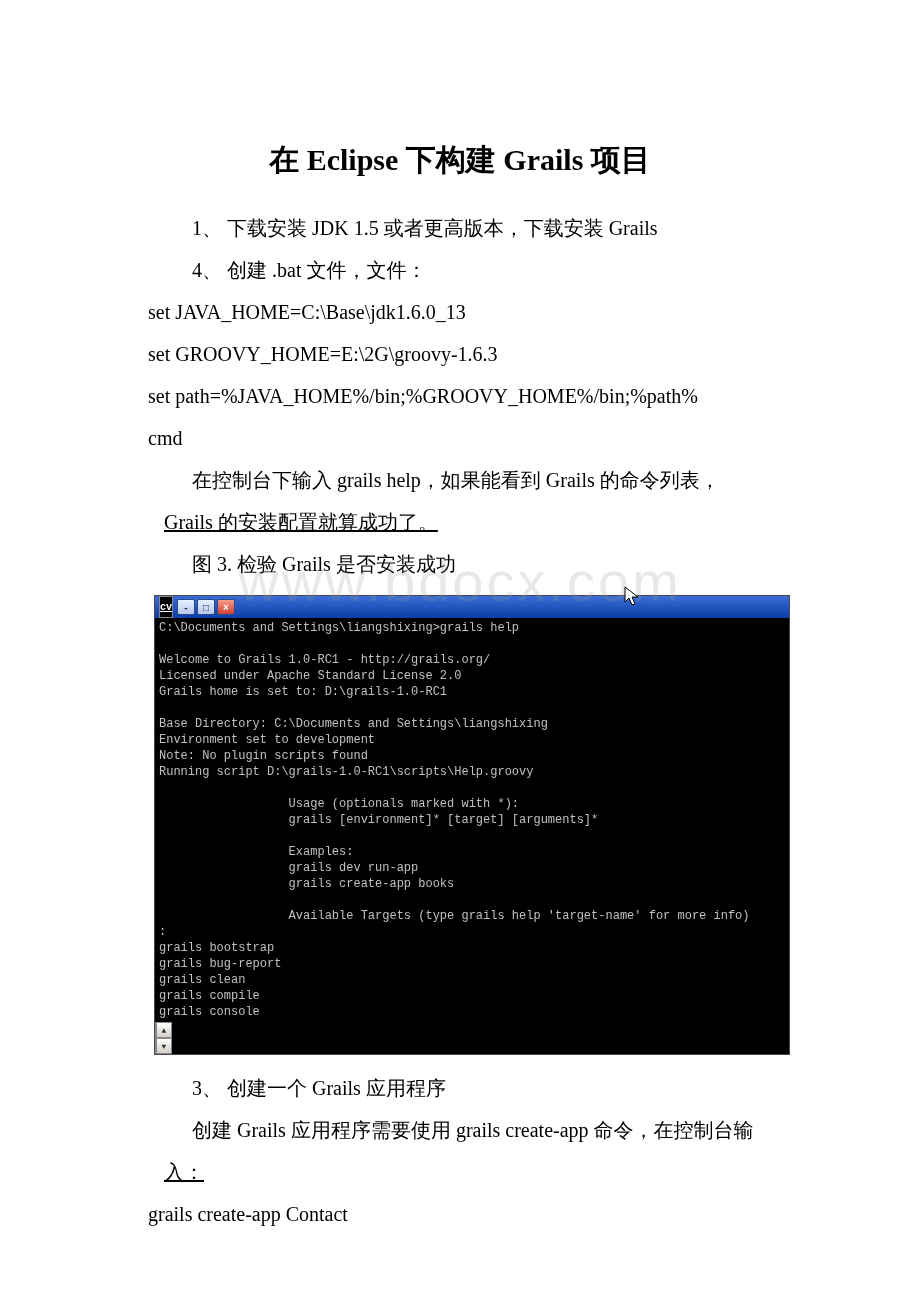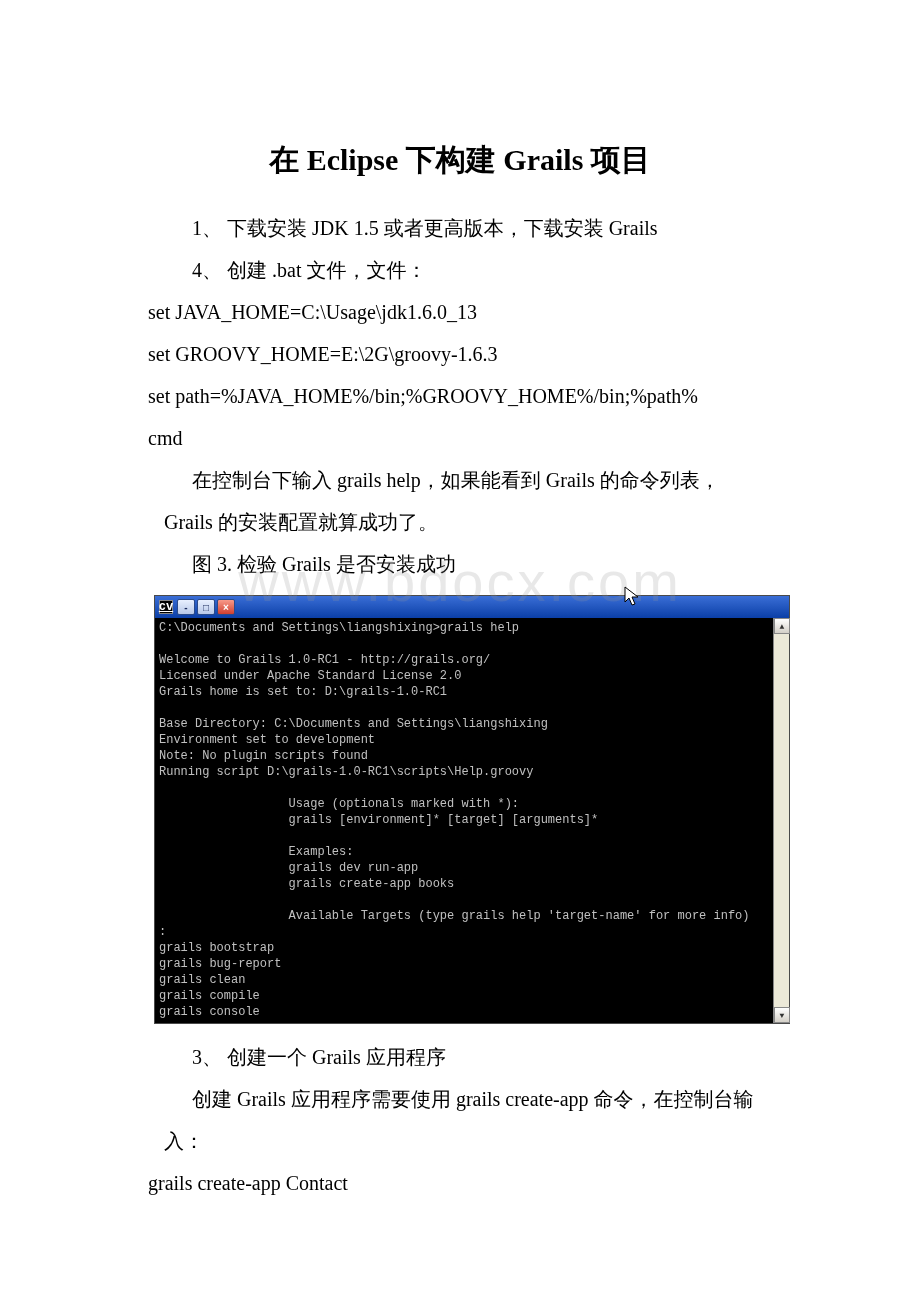--- a/index.html
+++ b/index.html
@@ -20,21 +20,21 @@
     font-family: "SimSun", serif;
   }
   .body-line {
     font-size: 20px;
     line-height: 1.9;
     margin-bottom: 4px;
     text-indent: 28px;
     font-family: "Times New Roman", "SimSun", serif;
     margin-left: 44px;
   }
-  .body-line.no-indent { text-indent: 0; }
+  .body-line.no-indent { text-indent: 0; text-decoration: underline; }
   .code-line {
     font-size: 20px;
     line-height: 1.9;
     text-indent: 28px;
     font-family: "Times New Roman", serif;
     margin-bottom: 4px;
   }
   .console-wrap {
     margin: 12px 0 14px 34px;
   }
@@ -46,26 +46,26 @@
   }
   .titlebar {
     height: 22px;
     background: linear-gradient(to bottom, #3a6ed6 0%, #0b3fa7 100%);
     display: flex;
     align-items: center;
     padding: 0 3px 0 4px;
     color: #fff;
   }
   .titlebar .ticon {
-    width: 14px; height: 14px;
+    width: 14px; height: 22px;
     background: #000;
     border: 1px solid #888;
     margin-right: 4px;
     display: flex; align-items: center; justify-content: center;
-    font-size: 12px; font-weight: bold; text-decoration: underline;
+    font-size: 10px; font-weight: bold; text-decoration: underline;
   }
   .titlebar .ttext {
     flex: 1;
     font-family: "Tahoma", sans-serif;
     font-size: 12px;
     font-weight: bold;
     letter-spacing: 0.5px;
   }
   .tbuttons { display: flex; gap: 2px; }
   .tbtn {
@@ -79,20 +79,21 @@
     font-size: 10px;
     font-weight: bold;
   }
   .tbtn.close {
     background: linear-gradient(to bottom, #f89a8a, #d04030);
     color: #fff;
   }
   .console-body {
     display: flex;
     background: #000;
+    flex-direction: column;
   }
   .console-content {
     flex: 1;
     background: #000;
     color: #c0c0c0;
     padding: 2px 4px 2px 4px;
     font-family: "Lucida Console","Courier New", monospace;
     font-size: 12px;
     line-height: 16px;
     white-space: pre;
@@ -132,21 +133,21 @@
     pointer-events: none;
   }
 </style>
 </head>
 <body>
 
 <div class="title">在 Eclipse 下构建 Grails 项目</div>
 
 <div class="body-line">1、 下载安装 JDK 1.5 或者更高版本，下载安装 Grails</div>
 <div class="body-line">4、 创建 .bat 文件，文件：</div>
-<div class="code-line">set JAVA_HOME=C:\Usage\jdk1.6.0_13</div>
+<div class="code-line">set JAVA_HOME=C:\Base\jdk1.6.0_13</div>
 <div class="code-line">set GROOVY_HOME=E:\2G\groovy-1.6.3</div>
 <div class="code-line">set path=%JAVA_HOME%/bin;%GROOVY_HOME%/bin;%path%</div>
 <div class="code-line">cmd</div>
 
 <div class="body-line">在控制台下输入 grails help，如果能看到 Grails 的命令列表，</div>
 <div class="body-line no-indent">Grails 的安装配置就算成功了。</div>
 
 <div class="body-line">图 3. 检验 Grails 是否安装成功</div>
 
 <div class="console-wrap">

